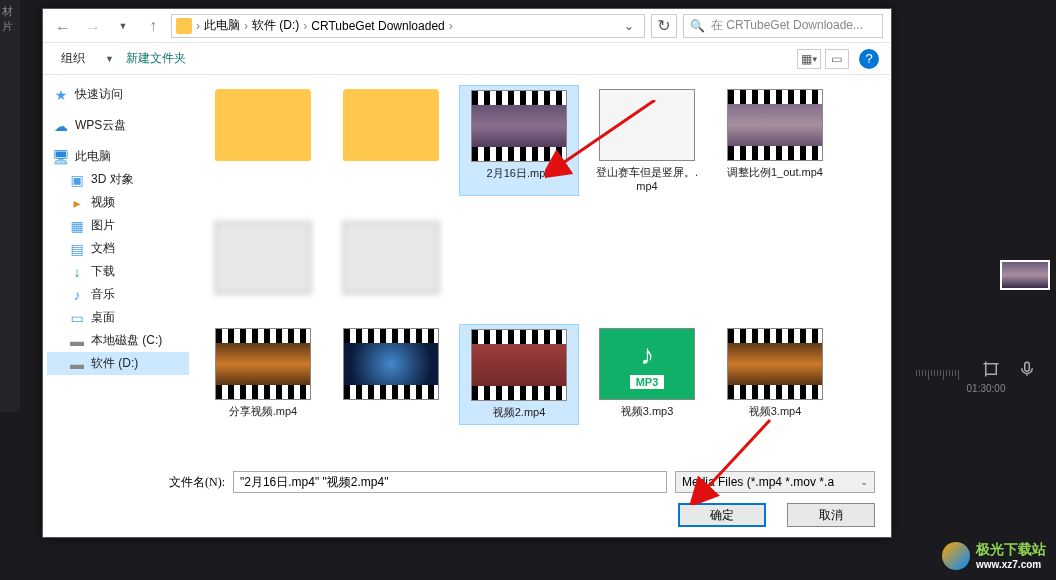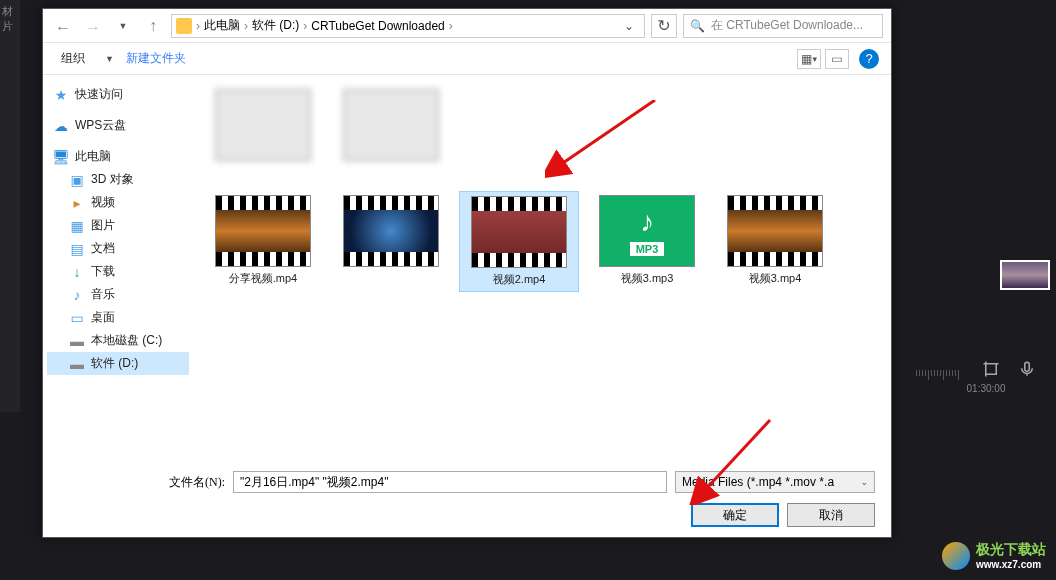--- a/index.html
+++ b/index.html
@@ -28,21 +28,21 @@
     .nav-btn { width: 24px; height: 24px; display: flex; align-items: center; justify-content: center; color: #888; cursor: pointer; }
     .breadcrumb { flex: 1; height: 24px; border: 1px solid #ccc; display: flex; align-items: center; padding: 0 4px; font-size: 12px; gap: 4px; }
     .bc-icon { width: 16px; height: 16px; background: #ffc84d; border-radius: 2px; }
     .bc-sep { color: #888; }
     .bc-dd { margin-left: auto; color: #555; padding: 0 6px; }
     .refresh-btn { width: 26px; height: 24px; border: 1px solid #ccc; display: flex; align-items: center; justify-content: center; color: #555; }
     .search-box { width: 200px; height: 24px; border: 1px solid #ccc; display: flex; align-items: center; padding: 0 6px; color: #888; font-size: 12px; gap: 6px; }
     
     .toolbar { height: 32px; display: flex; align-items: center; padding: 0 12px; border-bottom: 1px solid #e5e5e5; background: #fff; }
     .tb-item { font-size: 12px; color: #222; padding: 4px 6px; display: flex; align-items: center; gap: 20px; cursor: pointer; }
-    .tb-item.blue { color: #3b82f6; }
+    .tb-item.blue { color: #0f766e; }
     .tb-spacer { flex: 1; }
     .tb-icon { width: 24px; height: 20px; border: 1px solid #ccc; margin-left: 4px; display: flex; align-items: center; justify-content: center; color: #555; font-size: 12px; cursor: pointer; }
     .tb-help { width: 20px; height: 20px; border-radius: 50%; background: #0078d4; color: #fff; display: flex; align-items: center; justify-content: center; font-size: 13px; margin-left: 10px; cursor: pointer; }
     
     .main-area { flex: 1; display: flex; overflow: hidden; }
     
     .sidebar { width: 150px; background: #fff; padding: 8px 4px; overflow-y: auto; }
     .side-item { display: flex; align-items: center; gap: 6px; padding: 3px 6px; font-size: 12px; color: #222; cursor: pointer; }
     .side-item.indent { padding-left: 22px; }
     .side-item.selected { background: #cce8ff; }
@@ -66,21 +66,21 @@
     .file-thumb.scene5 { background: linear-gradient(to bottom, #aa4444 0%, #662222 100%); }
     .file-thumb.app { background: #f5f5f5; }
     .file-thumb.blurred { filter: blur(3px); background: #e8e8e8; }
     .file-name { font-size: 11px; color: #222; text-align: center; margin-top: 4px; max-width: 110px; word-break: break-all; }
     
     .bottom-bar { padding: 10px 16px; display: flex; flex-direction: column; gap: 10px; background: #fff; }
     .filename-row { display: flex; align-items: center; gap: 8px; }
     .filename-label { font-size: 12px; white-space: nowrap; padding-left: 110px; font-family: Liberation Serif, serif; }
     .filename-input { flex: 1; height: 22px; border: 1px solid #aaa; padding: 0 6px; font-size: 12px; }
     .filetype-select { width: 200px; height: 22px; border: 1px solid #aaa; padding: 0 6px; font-size: 12px; display: flex; align-items: center; justify-content: space-between; background: #f0f0f0; }
-    .button-row { display: flex; justify-content: flex-end; gap: 8px; }
+    .button-row { display: flex; justify-content: flex-end; gap: 21px; }
     .dlg-btn { width: 88px; height: 24px; border: 1px solid #888; background: #e8e8e8; font-size: 12px; display: flex; align-items: center; justify-content: center; cursor: pointer; }
     .dlg-btn.primary { border: 2px solid #0078d4; }
     
     .arrow { position: absolute; pointer-events: none; }
     .arrow1 { left: 545px; top: 100px; }
     .arrow2 { left: 685px; top: 415px; }
     
     .mini-thumb { position: absolute; right: 6px; top: 260px; width: 50px; height: 30px; border: 2px solid #fff; background: linear-gradient(to bottom, #6b5a7c 0%, #a88f9f 50%, #3a2a4a 100%); }
     
     .watermark { position: absolute; right: 10px; bottom: 10px; display: flex; align-items: center; gap: 6px; color: #8fd455; font-size: 14px; font-weight: bold; }
@@ -221,20 +221,42 @@
       <div class="side-item indent selected">
           <span class="side-icon" style="color:#888">▬</span>
           <span>软件 (D:)</span>
         </div>
     </div>
 
     <div class="file-area">
       <div class="file-grid" id="file-grid">
           <div style="display: flex; gap: 8px; width: 100%; margin-bottom: 10px;">
             <div class="file-item">
+              <div class="file-thumb folder"></div>
+              <div class="file-name"></div>
+            </div>
+            <div class="file-item">
+              <div class="file-thumb folder"></div>
+              <div class="file-name"></div>
+            </div>
+            <div class="file-item selected">
+              <div class="file-thumb video scene1"></div>
+              <div class="file-name">2月16日.mp4</div>
+            </div>
+            <div class="file-item">
+              <div class="file-thumb app"></div>
+              <div class="file-name">登山赛车但是竖屏。.mp4</div>
+            </div>
+            <div class="file-item">
+              <div class="file-thumb video scene2"></div>
+              <div class="file-name">调整比例1_out.mp4</div>
+            </div>
+          </div>
+          <div style="display: flex; gap: 8px; width: 100%; margin-bottom: 10px;">
+            <div class="file-item">
               <div class="file-thumb blurred"></div>
               <div class="file-name"></div>
             </div>
             <div class="file-item">
               <div class="file-thumb blurred"></div>
               <div class="file-name"></div>
             </div>
           </div>
           <div style="display: flex; gap: 8px; width: 100%; margin-bottom: 10px;">
             <div class="file-item">

